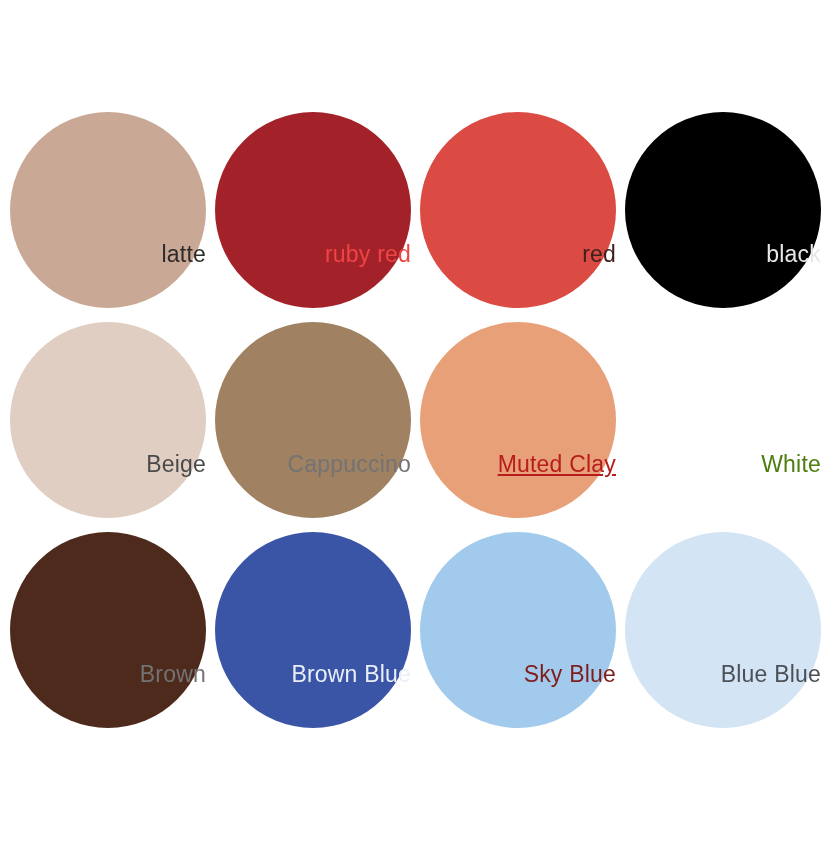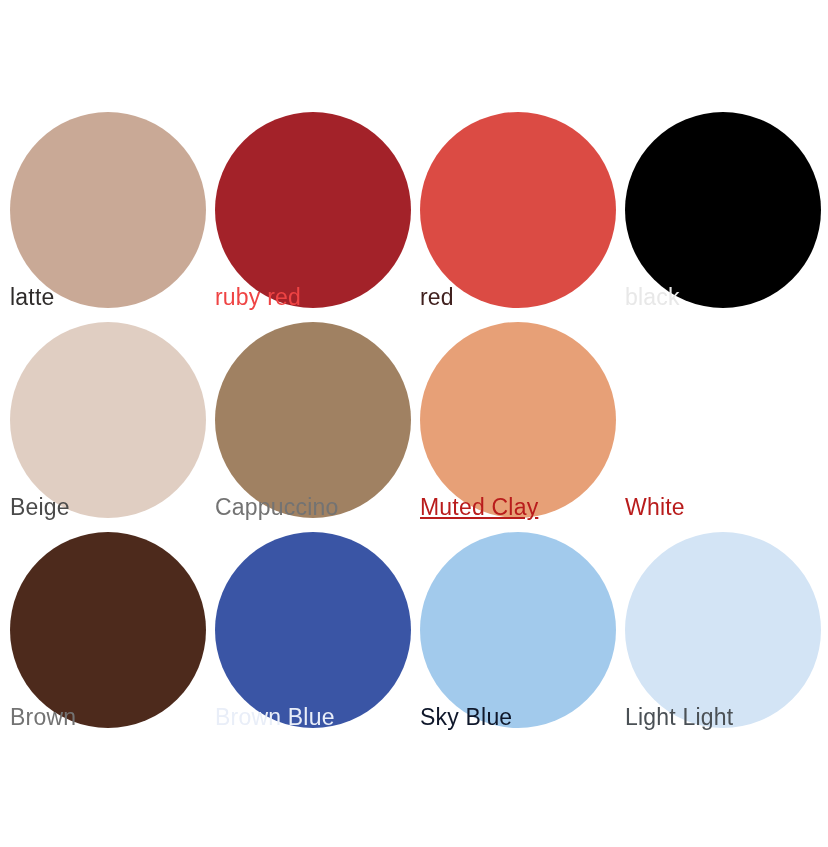--- a/index.html
+++ b/index.html
@@ -54,28 +54,27 @@
   
   .swatch-circle.is-white {
     background: #ffffff;
   }
 
   .swatch-label {
     position: absolute;
     left: 0px;
     top: 129px;
     width: 196px;
-    text-align: left;
+    text-align: right;
     font-size: 23px;
     line-height: 27px;
     letter-spacing: 0.2px;
     color: #3a3a3a;
     white-space: nowrap;
     pointer-events: none;
-    margin-top: 43px;
   }
 
   .swatch-label.label-light {
     color: #e8e8e8;
   }
   .swatch-label.label-dark {
     color: #2e2b2a;
   }
   .swatch-label.label-gray {
     color: #4a4a4a;
@@ -109,32 +108,32 @@
       <div class="swatch-cell">
         <div class="swatch-circle" style="background: rgb(160, 129, 98);"></div>
         <div class="swatch-label label-dark" style="color: #737373;">Cappuccino</div>
       </div>
       <div class="swatch-cell">
         <div class="swatch-circle" style="background: rgb(231, 160, 119);"></div>
         <div class="swatch-label label-gray" style="color: #b91c1c; text-decoration: underline;">Muted Clay</div>
       </div>
       <div class="swatch-cell">
         <div class="swatch-circle is-white" style="background: rgb(255, 255, 255);"></div>
-        <div class="swatch-label label-gray" style="color: #b91c1c;">White</div>
+        <div class="swatch-label label-gray" style="color: #4d7c0f;">White</div>
       </div>
       <div class="swatch-cell">
         <div class="swatch-circle" style="background: rgb(77, 42, 28);"></div>
         <div class="swatch-label label-light" style="color: #737373;">Brown</div>
       </div>
       <div class="swatch-cell">
         <div class="swatch-circle" style="background: rgb(58, 85, 165);"></div>
         <div class="swatch-label label-light" style="color: rgb(233, 238, 248);">Brown Blue</div>
       </div>
       <div class="swatch-cell">
         <div class="swatch-circle" style="background: rgb(162, 202, 236);"></div>
-        <div class="swatch-label label-gray" style="color: #0f172a;">Sky Blue</div>
+        <div class="swatch-label label-gray" style="color: #7f1d1d;">Sky Blue</div>
       </div>
       <div class="swatch-cell">
         <div class="swatch-circle" style="background: rgb(211, 228, 245);"></div>
-        <div class="swatch-label label-gray" style="color: rgb(74, 80, 85);">Light Light</div>
+        <div class="swatch-label label-gray" style="color: rgb(74, 80, 85);">Blue Blue</div>
       </div>
     </div>
 </div>
 
 </body></html>

